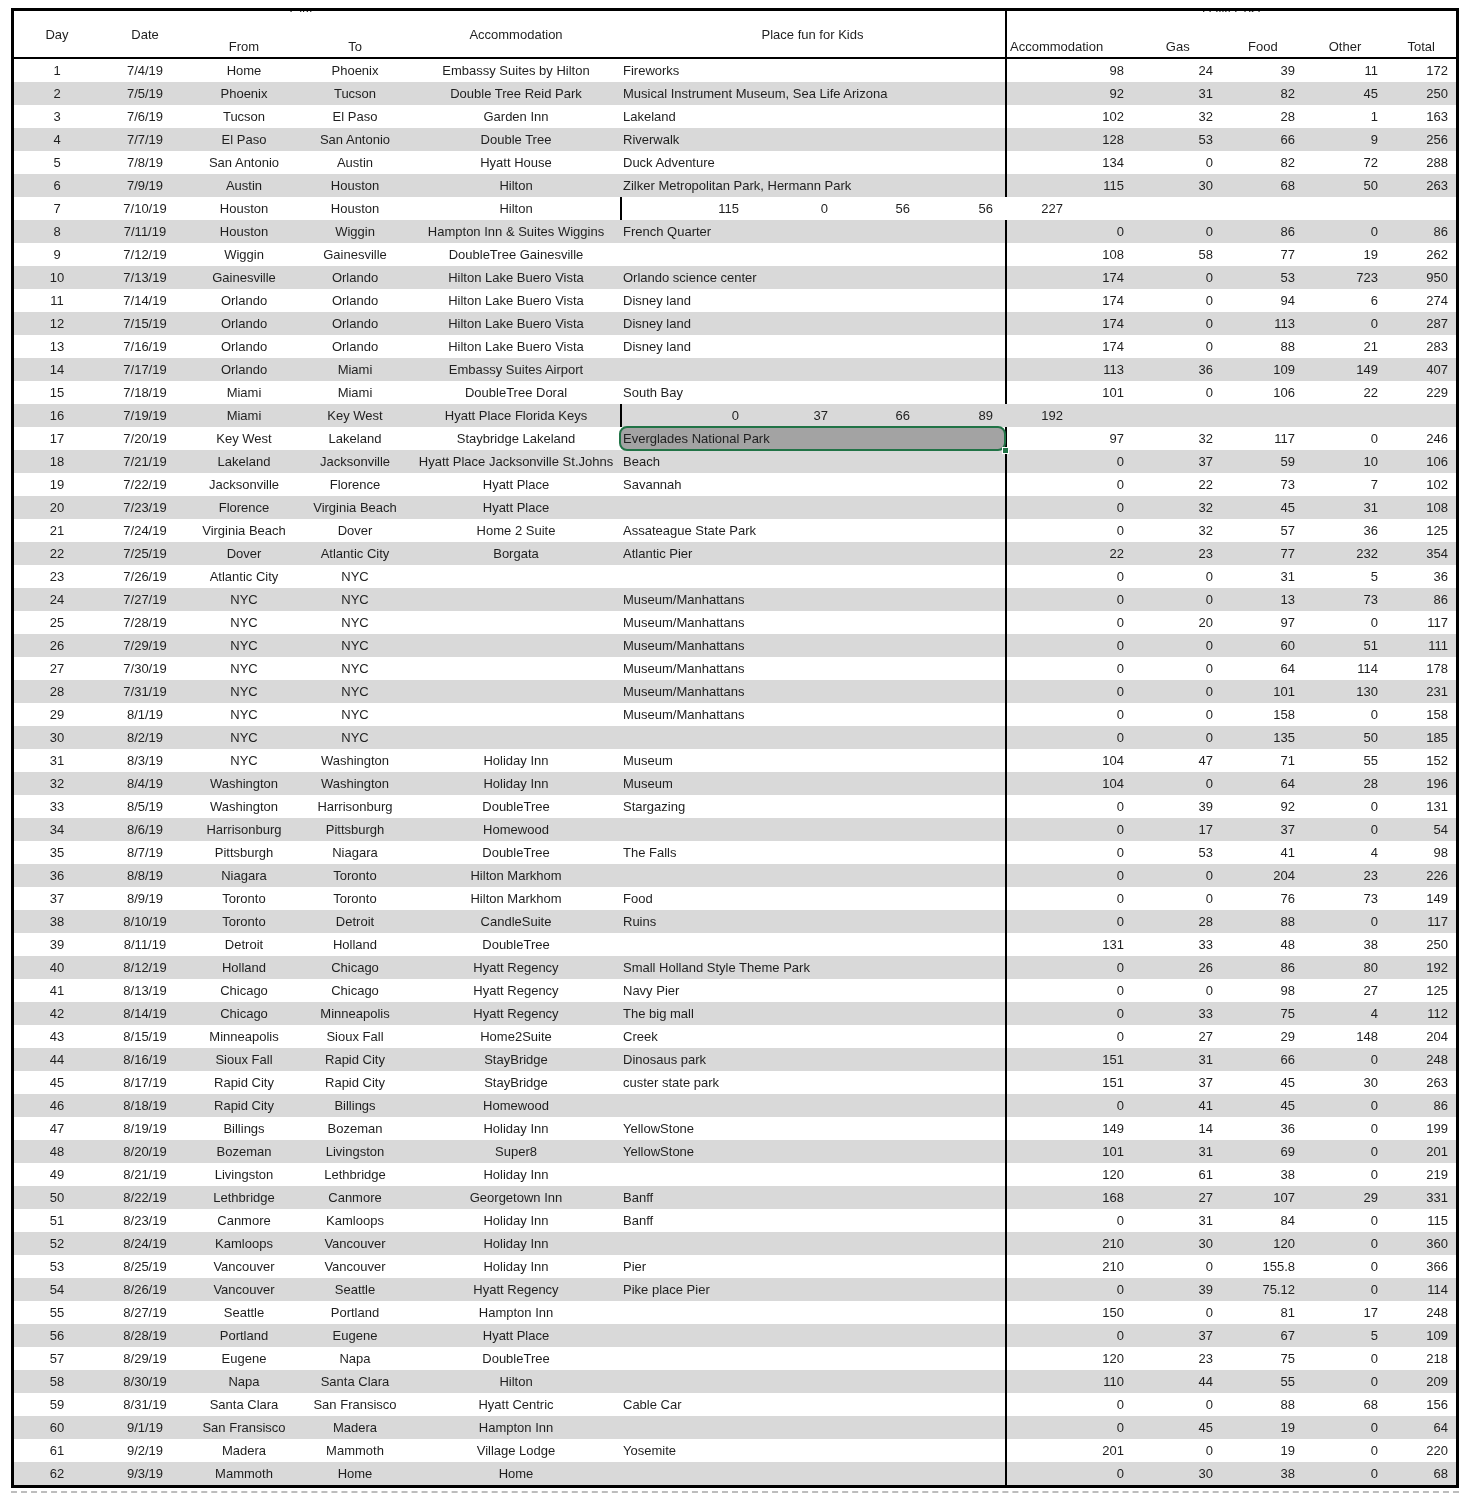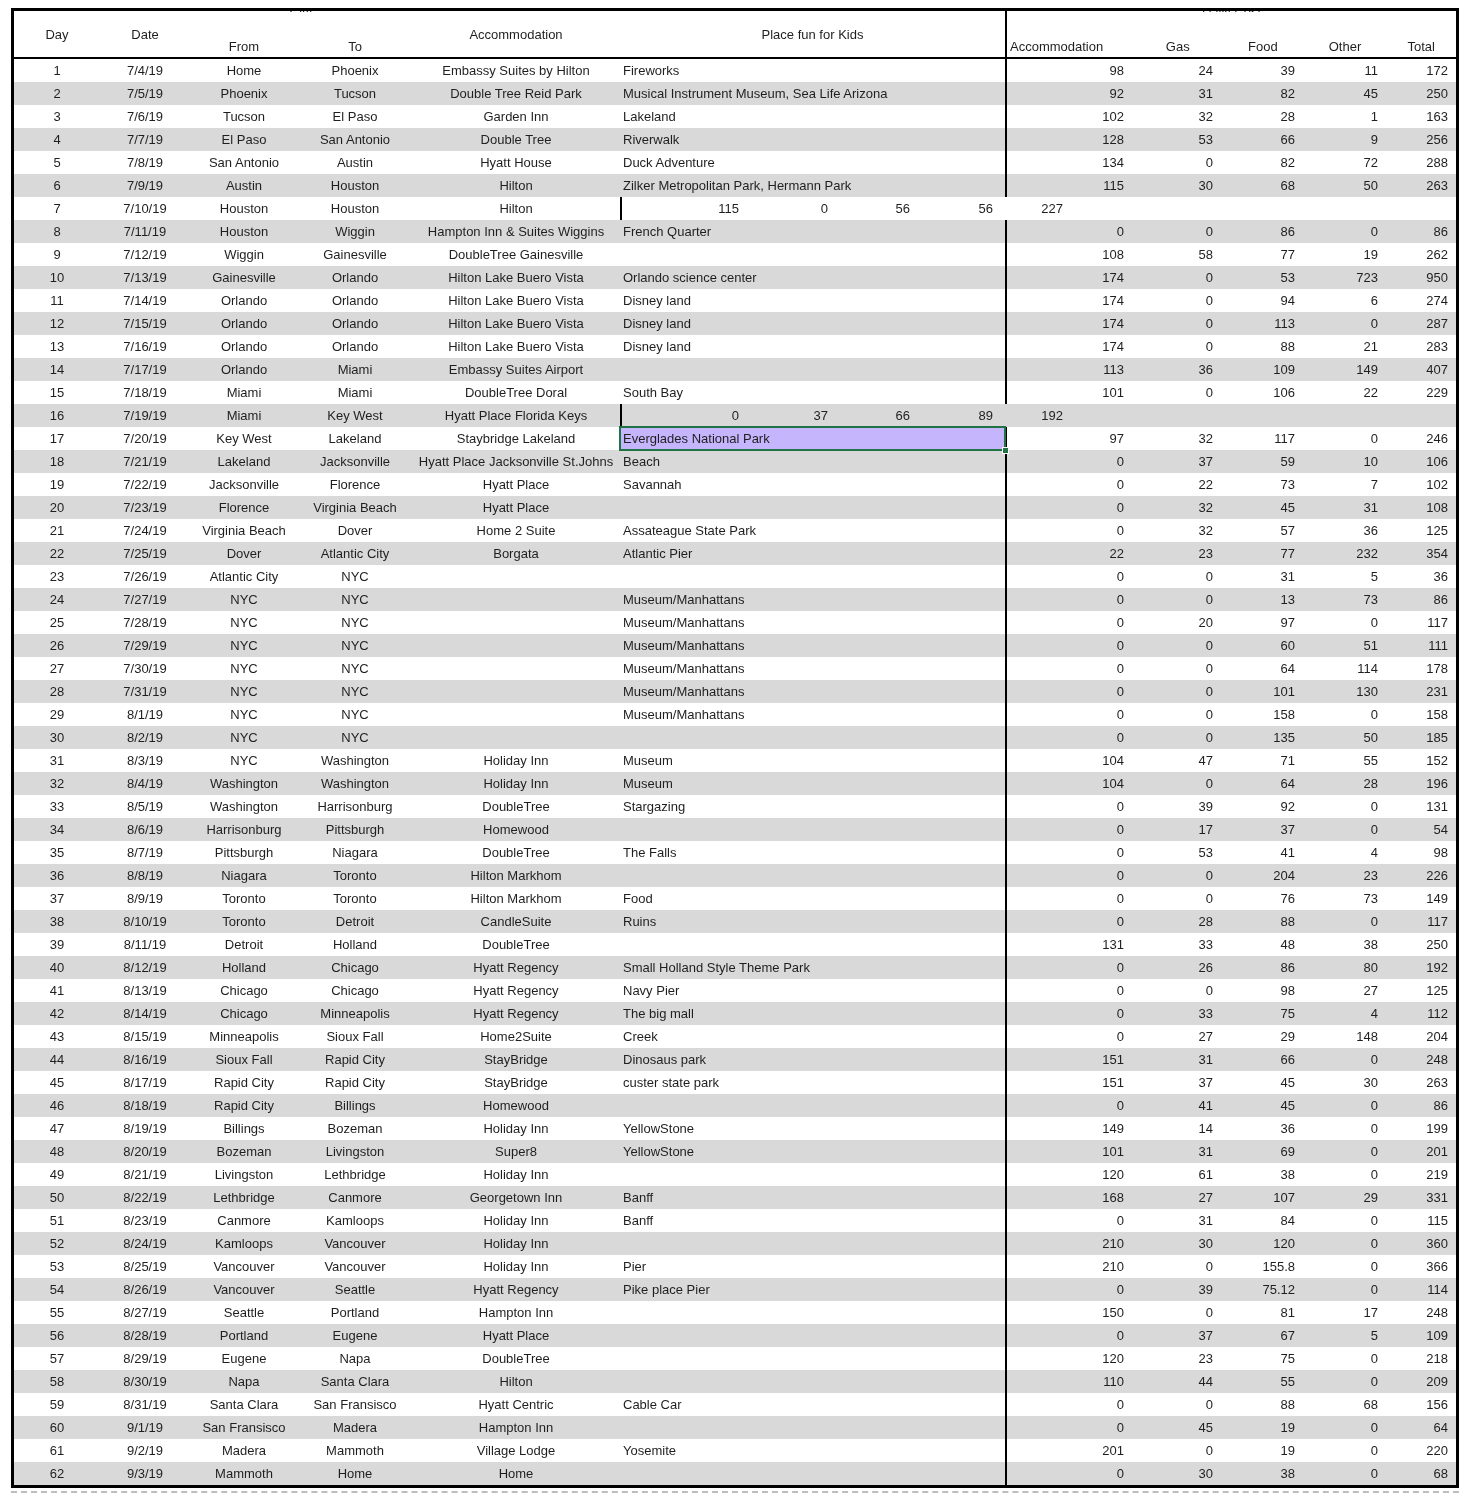--- a/index.html
+++ b/index.html
@@ -28,21 +28,21 @@
   .row { display:flex; height:23px; }
   .row.stripe { background:var(--stripe); }
   .cell {
     line-height:23px; overflow:hidden; white-space:nowrap;
     text-align:center; box-sizing:border-box;
   }
   .cell.left { text-align:left; padding-left:3px; }
   .cell.num  { text-align:right; padding-right:8px; }
   .cell.selected {
     position:relative; overflow:visible; z-index:5;
-    outline:2px solid var(--sel); outline-offset:-1px; background:#c4b5fd;
+    outline:2px solid var(--sel); outline-offset:-1px; background:#a3a3a3;border-radius:7px;
   }
   .fill-handle {
     position:absolute; right:-4px; bottom:-4px; width:7px; height:7px;
     background:var(--sel); border:1px solid #ffffff; box-sizing:border-box; z-index:6;
   }
   .pagebreak {
     position:absolute; left:11px; top:1491px; width:1448px; height:0;
     border-top:2px dashed #bdbdbd;
   }
 </style>

